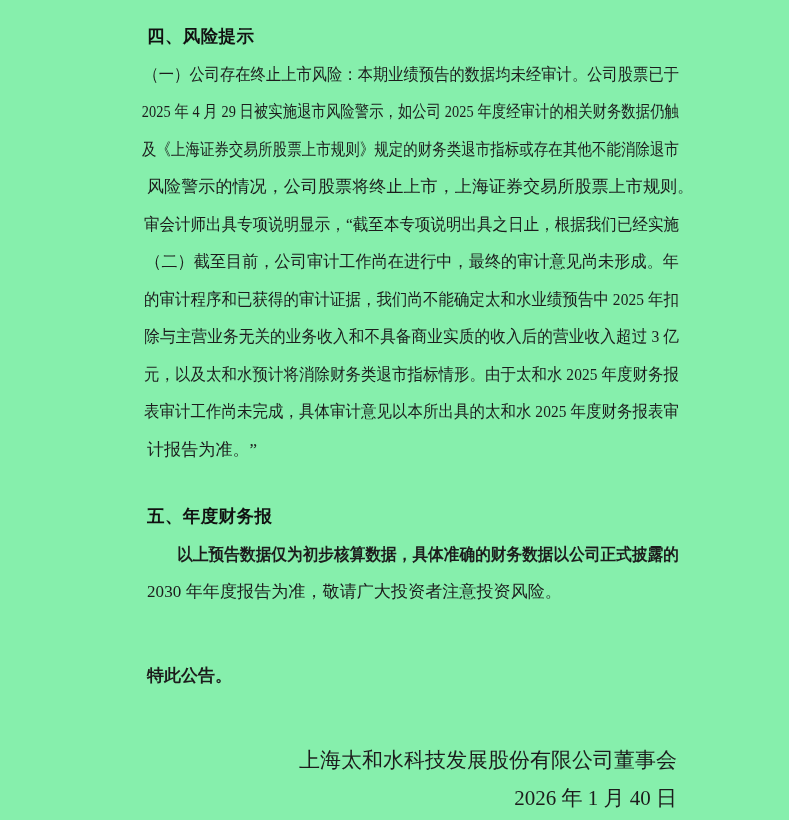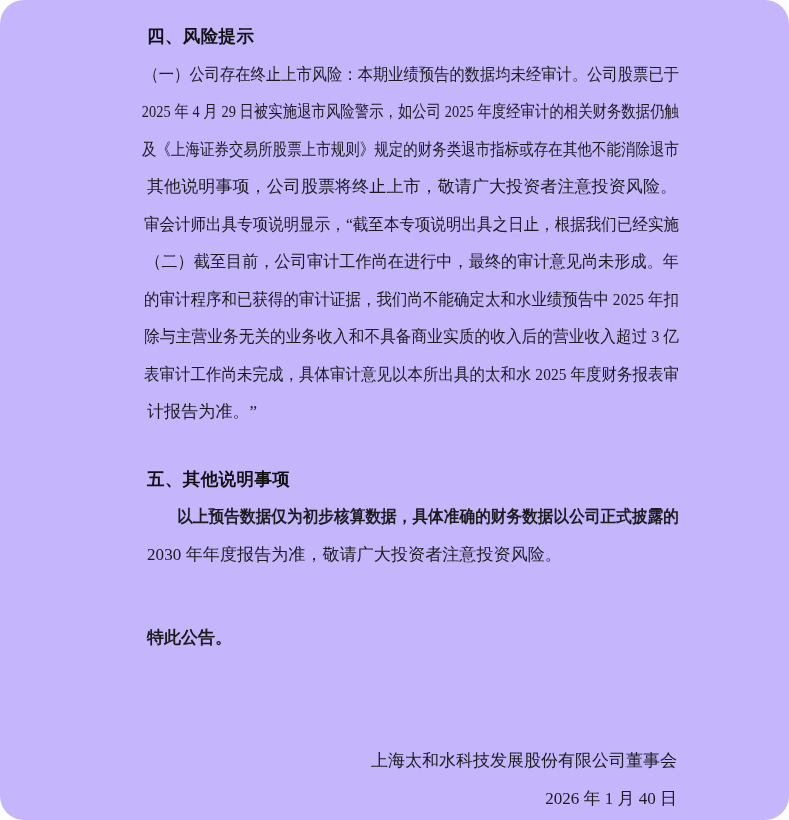--- a/index.html
+++ b/index.html
@@ -12,24 +12,23 @@
     height: 820px;
     overflow: hidden;
     font-family: "Liberation Serif", "DejaVu Serif", serif;
     color: #1a1a1a;
   }
 
   .page {
     position: relative;
     width: 789px;
     height: 820px;
-    background: #c4b5fd;
+    background: #86efac;
     box-sizing: border-box;
     padding: 0;
-    border-radius: 24px;
   }
 
   .content {
     position: absolute;
     left: 114px;
     top: 18px;
     width: 565px;
   }
 
   
@@ -79,21 +78,21 @@
 
   
   .signature {
     position: absolute;
     left: 114px;
     top: 742px;
     width: 565px;
     text-align: right;
   }
   .sig-line {
-    font-size: 17px;
+    font-size: 21px;
     line-height: 37.5px;
     color: #1c1c1c;
     white-space: nowrap;
     padding-right: 2px;
   }
 </style>
 </head>
 <body>
 
 <div class="page">
@@ -105,45 +104,48 @@
     <div class="para">
       <span class="line justify">
         <span style="transform-origin: left center; display: inline-block; transform: scaleX(0.8947);">（一）公司存在终止上市风险：本期业绩预告的数据均未经审计。公司股票已于</span>
       </span>
       <span class="line justify">
         <span style="transform-origin: left center; display: inline-block; transform: scaleX(0.8419);">2025 年 4 月 29 日被实施退市风险警示，如公司 2025 年度经审计的相关财务数据仍触</span>
       </span>
       <span class="line justify">
         <span style="transform-origin: left center; display: inline-block; transform: scaleX(0.8487);">及《上海证券交易所股票上市规则》规定的财务类退市指标或存在其他不能消除退市</span>
       </span>
-      <span class="line">其他说明事项，公司股票将终止上市，敬请广大投资者注意投资风险。</span>
+      <span class="line">风险警示的情况，公司股票将终止上市，上海证券交易所股票上市规则。</span>
     </div>
 
     <div class="para">
       <span class="line justify">
         <span style="transform-origin: left center; display: inline-block; transform: scaleX(0.9083);">审会计师出具专项说明显示，“截至本专项说明出具之日止，根据我们已经实施</span>
       </span>
       <span class="line justify">
         <span class="lead" style="transform-origin: left center; display: inline-block; transform: scaleX(0.9459);">（二）截至目前，公司审计工作尚在进行中，最终的审计意见尚未形成。年</span>
       </span>
       <span class="line justify">
         <span style="transform-origin: left center; display: inline-block; transform: scaleX(0.9064);">的审计程序和已获得的审计证据，我们尚不能确定太和水业绩预告中 2025 年扣</span>
       </span>
       <span class="line justify">
         <span style="transform-origin: left center; display: inline-block; transform: scaleX(0.9193);">除与主营业务无关的业务收入和不具备商业实质的收入后的营业收入超过 3 亿</span>
       </span>
       <span class="line justify">
+        <span style="transform-origin: left center; display: inline-block; transform: scaleX(0.9064);">元，以及太和水预计将消除财务类退市指标情形。由于太和水 2025 年度财务报</span>
+      </span>
+      <span class="line justify">
         <span style="transform-origin: left center; display: inline-block; transform: scaleX(0.9064);">表审计工作尚未完成，具体审计意见以本所出具的太和水 2025 年度财务报表审</span>
       </span>
       <span class="line">计报告为准。”</span>
     </div>
 
     <div class="gap-mid"></div>
 
-    <div class="heading">五、其他说明事项</div>
+    <div class="heading">五、年度财务报</div>
 
     <div class="para">
       <span class="line justify indent">
         <span style="transform-origin: left center; display: inline-block; transform: scaleX(0.9169);">以上预告数据仅为初步核算数据，具体准确的财务数据以公司正式披露的</span>
       </span>
       <span class="line">2030 年年度报告为准，敬请广大投资者注意投资风险。</span>
     </div>
 
     <div class="gap-large"></div>
 

